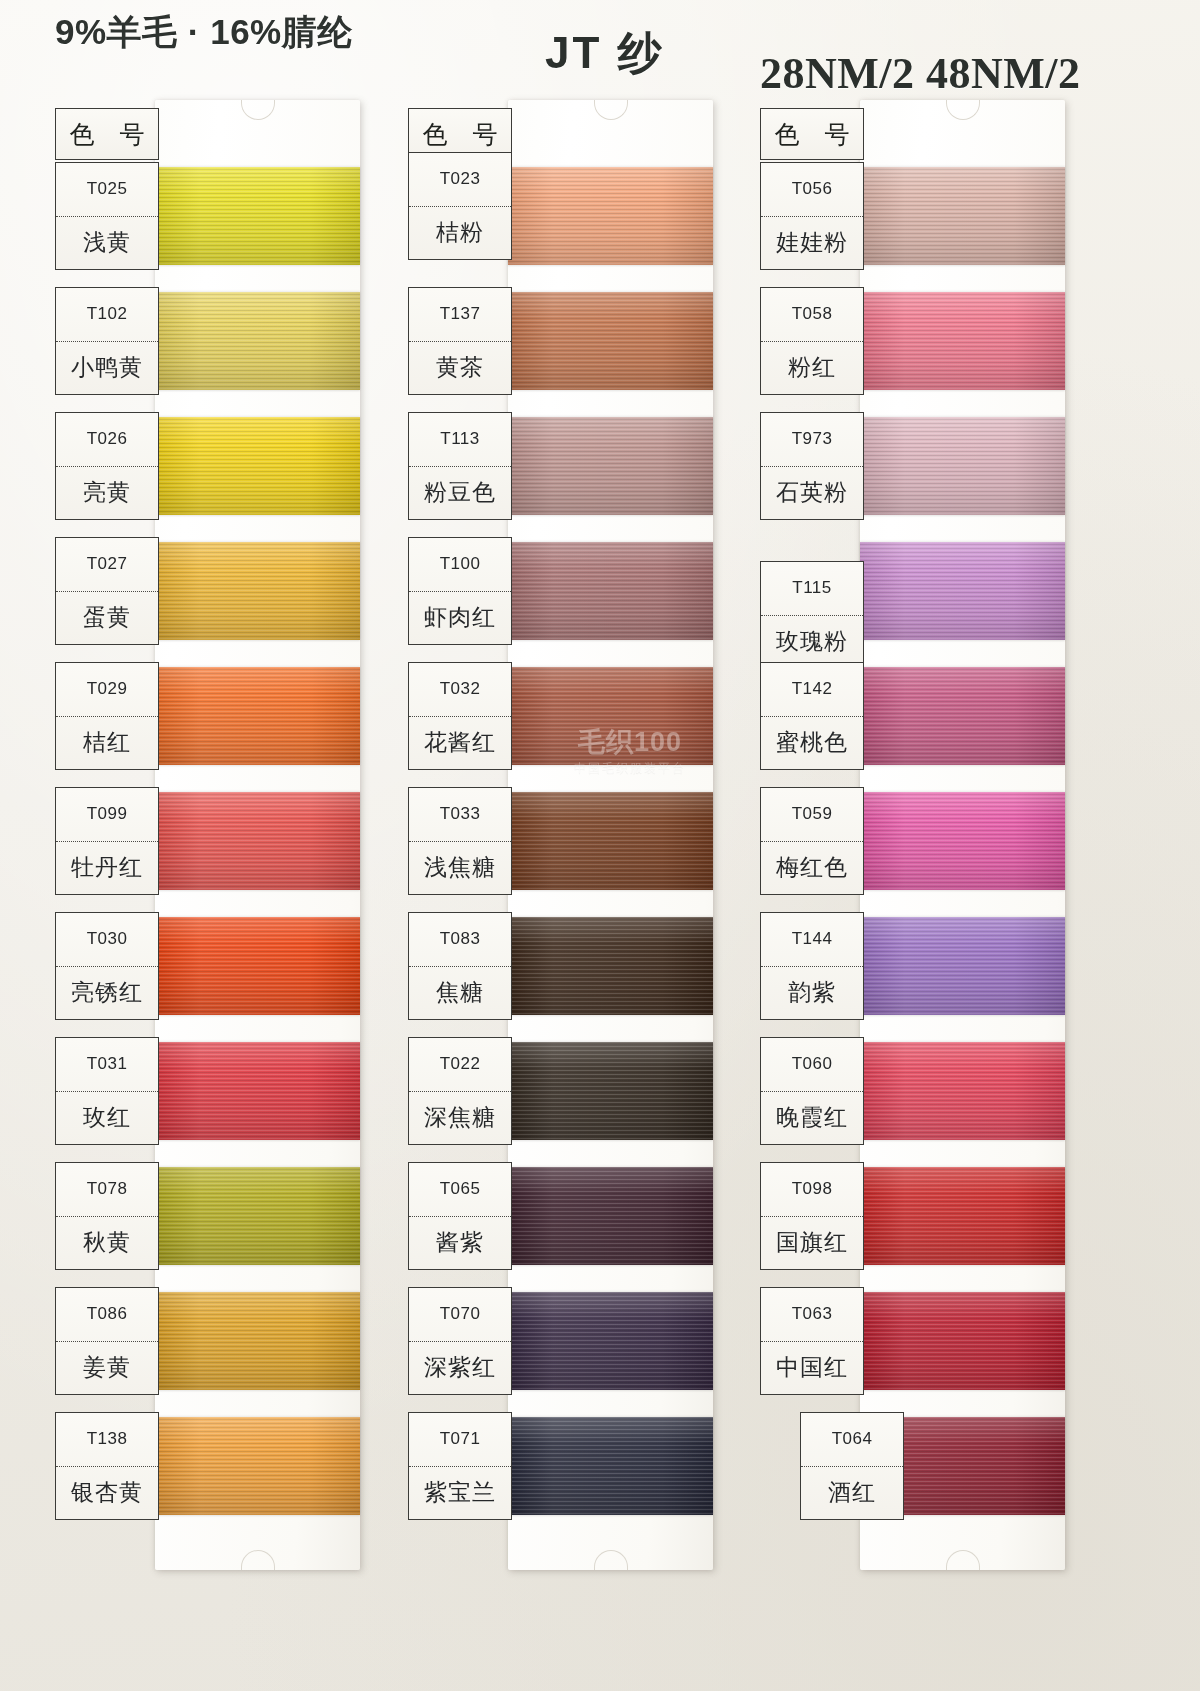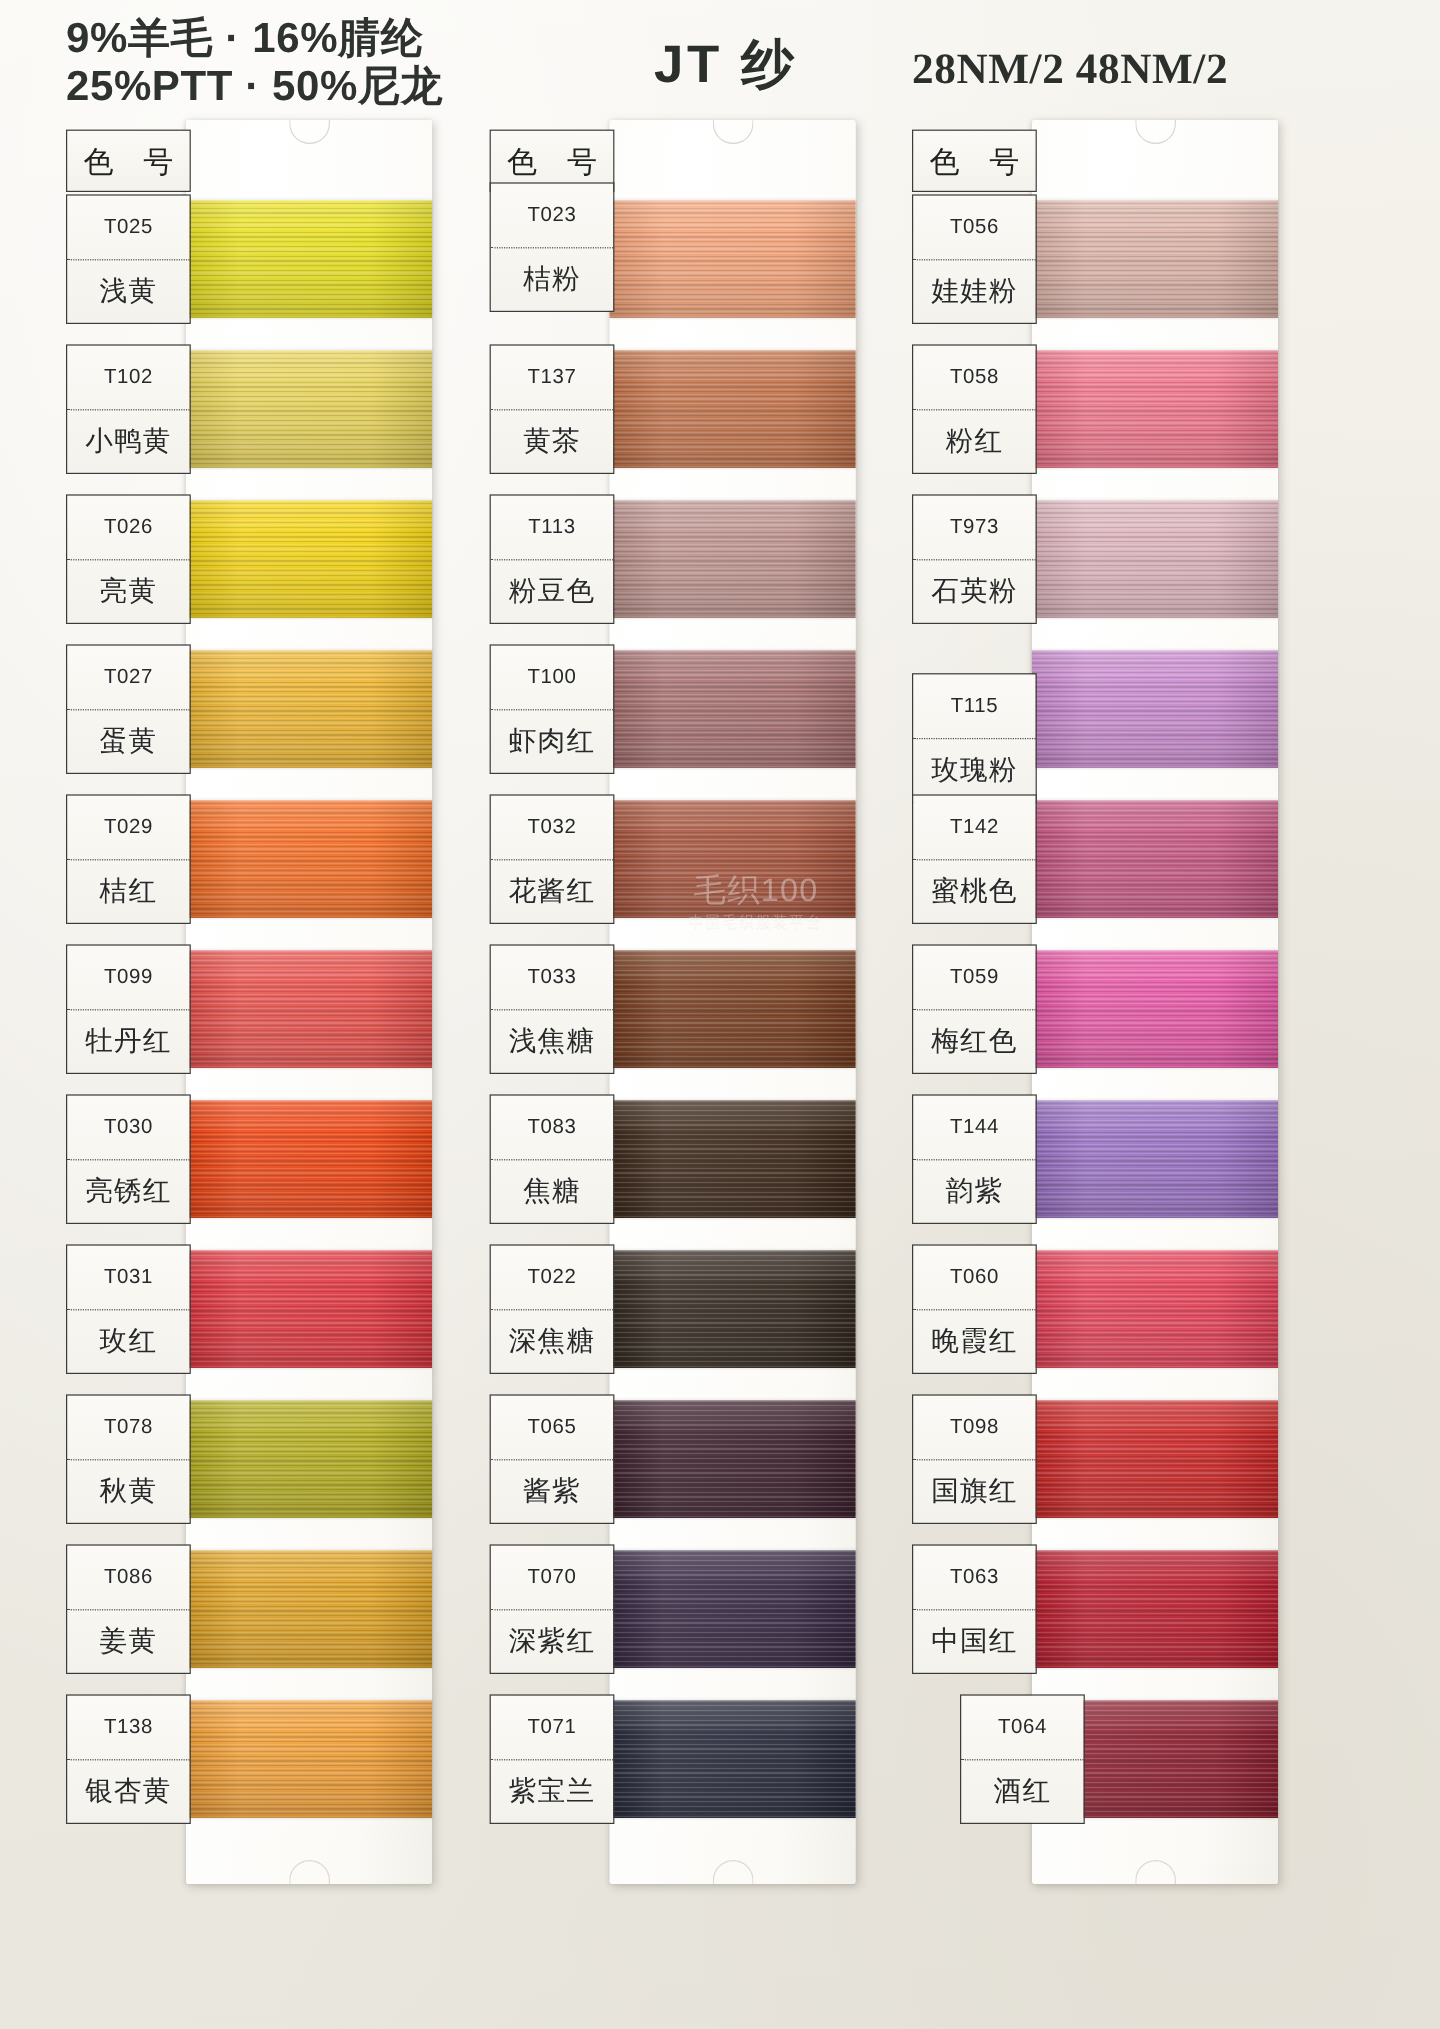--- a/index.html
+++ b/index.html
@@ -30,23 +30,23 @@
     white-space: nowrap;
   }
   #composition div { white-space: nowrap; }
   #brand-title {
     position: absolute; left: 545px; top: 24px;
     font-weight: bold; font-size: 44px; color: #2b302d;
     letter-spacing: 3px;
     text-shadow: 0 1px 0 rgba(255,255,255,.8);
   }
   #yarn-count {
-    position: absolute; left: 760px; top: 36px;
+    position: absolute; left: 760px; top: 48px;
     font-family: "Liberation Serif", "DejaVu Serif", serif;
-    font-weight: bold; font-size: 36px; color: #2b302d;
+    font-weight: bold; font-size: 44px; color: #2b302d;
     letter-spacing: .5px;
     text-shadow: 0 1px 0 rgba(255,255,255,.8);
     white-space: nowrap;
   }
 
   .column { position: absolute; top: 100px; }
   #column-0 { left: 55px; }
   #column-1 { left: 408px; }
   #column-2 { left: 760px; }
 
@@ -117,37 +117,36 @@
                 rgba(0,0,0,.06) 72%, rgba(0,0,0,.14) 100%),
                 linear-gradient(90deg, rgba(0,0,0,.08), rgba(255,255,255,.10) 22%,
                 rgba(255,255,255,.06) 75%, rgba(0,0,0,.10) 100%);
   }
   #watermark {
     position: absolute; left: 540px; top: 724px;
     width: 180px; text-align: center; z-index: 8;
     pointer-events: none; opacity: .42;
   }
   #watermark .wm-main {
-    font-size: 27px; font-weight: normal; color: rgba(255,255,255,.85);
+    font-size: 27px; font-weight: bold; color: rgba(255,255,255,.85);
     letter-spacing: 1px; text-shadow: 0 1px 1px rgba(0,0,0,.18);
   }
   #watermark .wm-sub {
     font-size: 12px; color: rgba(255,255,255,.7); letter-spacing: 2px;
     text-shadow: 0 1px 1px rgba(0,0,0,.15);
   }
 </style>
 </head>
 <body>
 
 <div id="paper-texture"></div>
 
 <div id="header">
   <div id="composition">
     <div>9%羊毛 · 16%腈纶</div>
-    <div>25%PTT · 50%尼龙</div>
   </div>
   <div id="brand-title">JT 纱</div>
   <div id="yarn-count">28NM/2 48NM/2</div>
 </div>
 
 <div class="column" id="column-0">
     <div class="card-strip">
       <div class="card-hole top"></div>
       <div class="card-hole bottom"></div>
     </div>

